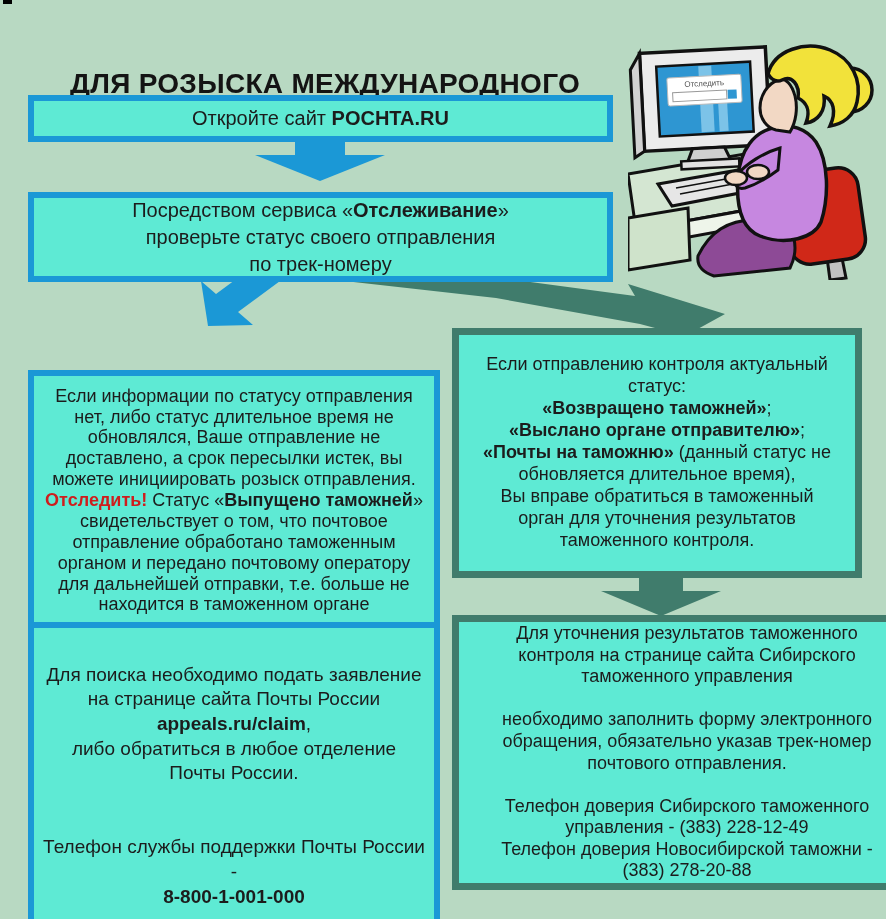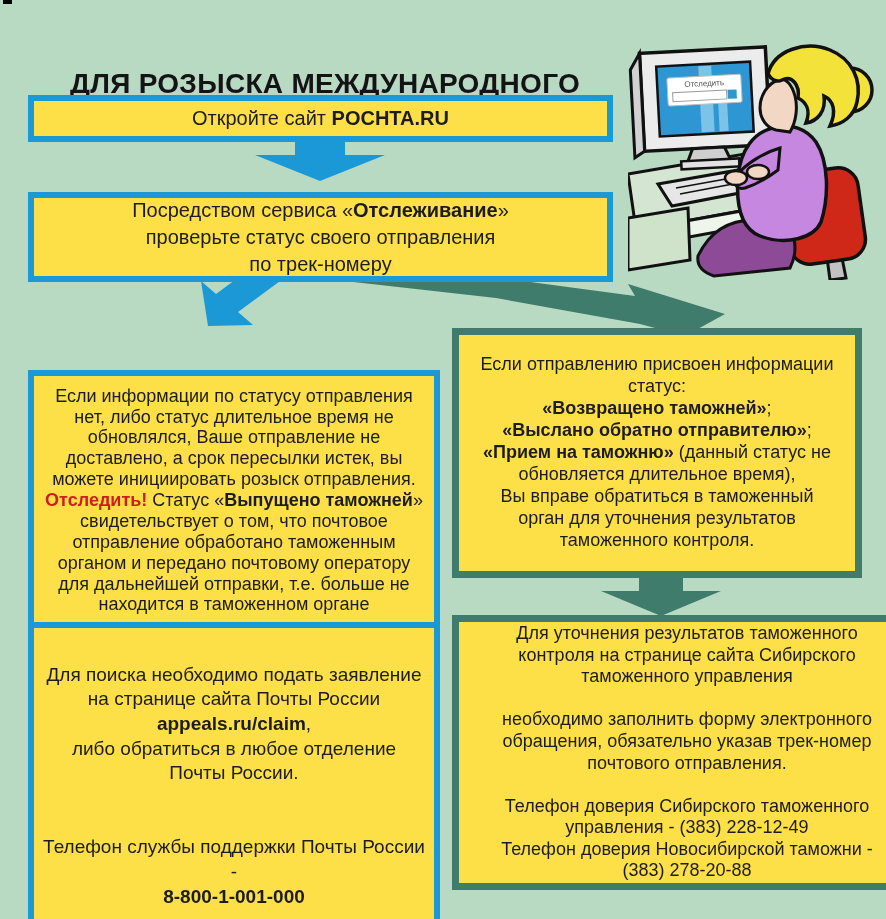--- a/index.html
+++ b/index.html
@@ -8,21 +8,21 @@
     position:relative;width:886px;height:919px;background:#b8d9c2;
     overflow:hidden;color:#1c1c1c;
   }
   .abs{position:absolute;}
   .artifact{background:#000;width:9px;height:4px;left:3px;top:0;z-index:3;}
   .title{
     left:30px;top:18px;width:590px;text-align:center;
     font-size:28px;font-weight:bold;line-height:1.28;color:#141414;
     white-space:pre-line;letter-spacing:.3px;z-index:2;margin-top:48px;
   }
-  .box{background:#fde047;box-sizing:border-box;z-index:2;display:flex;
+  .box{background:#5eead4;box-sizing:border-box;z-index:2;display:flex;
        align-items:center;justify-content:center;text-align:center;}
   .box-blue{border:6px solid #1b98d6;}
   .box-teal{border:7px solid #407c6c;}
   .seg{white-space:pre-line;}
   .seg-normal{font-weight:normal;}
   .seg-bold{font-weight:bold;}
   .seg-attention{font-weight:bold;color:#cf1d1d;}
   #step1{left:28px;top:95px;width:585px;height:47px;font-size:20px;}
   #step2{left:28px;top:180px;width:585px;height:90px;font-size:20px;line-height:1.35;margin-top:12px;}
   #left-info{left:28px;top:322px;width:412px;height:261px;font-size:18px;line-height:1.16;padding:6px 8px;margin-top:48px;}
@@ -73,25 +73,25 @@
 можете инициировать розыск отправления.
 </span><span class="seg-attention">Отследить!</span><span class="seg-normal"> Статус «</span><span class="seg-bold">Выпущено таможней</span><span class="seg-normal">»
 свидетельствует о том, что почтовое
 отправление обработано таможенным
 органом и передано почтовому оператору
 для дальнейшей отправки, т.е. больше не
 находится в таможенном органе</span></div>
   </div>
 
   <div class="abs box box-teal" id="right-info">
-    <div class="seg"><span class="seg-normal">Если отправлению присвоен информации
+    <div class="seg"><span class="seg-normal">Если отправлению контроля актуальный
 статус:
 </span><span class="seg-bold">«Возвращено таможней»</span><span class="seg-normal">;
-</span><span class="seg-bold">«Выслано обратно отправителю»</span><span class="seg-normal">;
-</span><span class="seg-bold">«Прием на таможню»</span><span class="seg-normal"> (данный статус не
+</span><span class="seg-bold">«Выслано органе отправителю»</span><span class="seg-normal">;
+</span><span class="seg-bold">«Почты на таможню»</span><span class="seg-normal"> (данный статус не
 обновляется длительное время),
 Вы вправе обратиться в таможенный
 орган для уточнения результатов
 таможенного контроля.</span></div>
   </div>
 
   <svg class="abs arrow" style="left:173px;top:584px" width="120" height="40" viewBox="0 0 120 40">
     <polygon points="38,0 82,0 82,15 120,15 60,40 0,15 38,15" fill="#1b98d6"></polygon>
   </svg>
 

